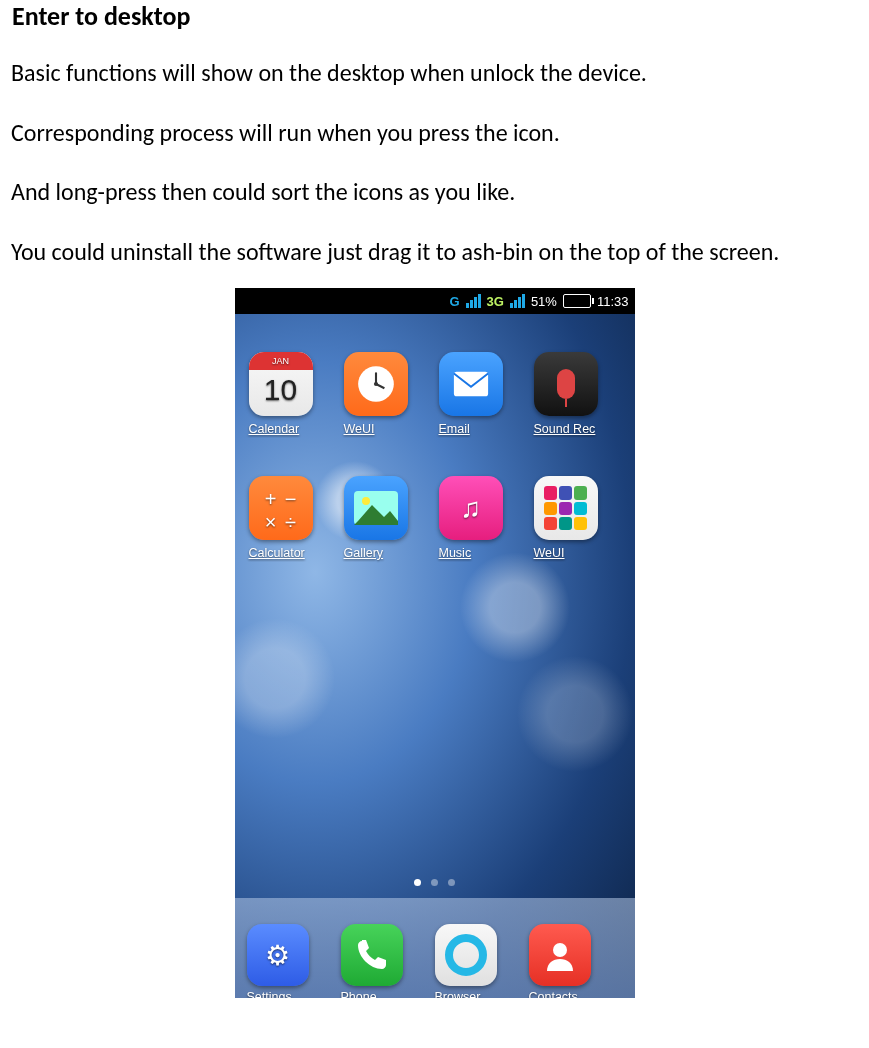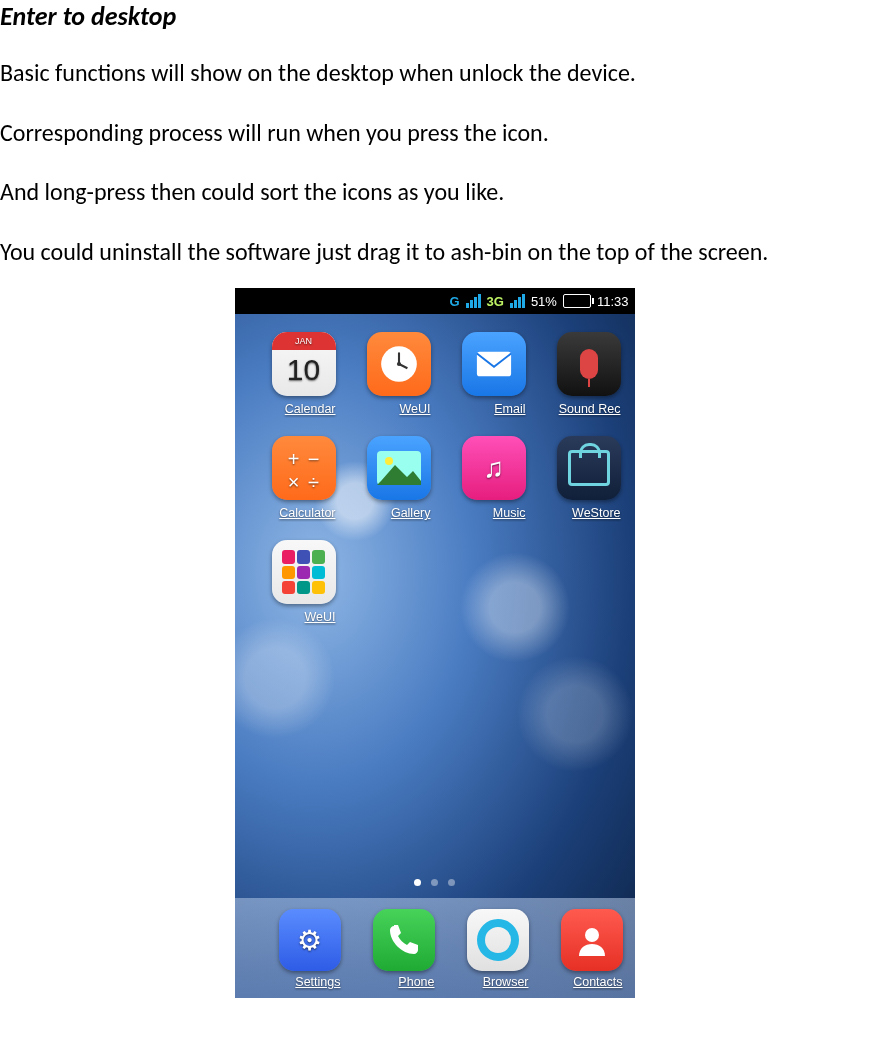--- a/index.html
+++ b/index.html
@@ -9,27 +9,26 @@
     background: #fff;
     width: 869px;
     color: #000;
   }
   .doc {
     padding: 0 0 0 0;
   }
   .heading {
     font-size: 26px;
     font-weight: 700;
-    margin: 0 0 18px 0;
-    font-style: italic;
+    margin: 0 0 18px 12px;
   }
   .para {
     font-size: 24px;
     line-height: 1.9;
-    margin: 0 0 14px 0;
+    margin: 0 0 14px 11px;
   }
   .phone-wrap {
     display: flex;
     justify-content: center;
     margin-top: 8px;
   }
   .phone {
     width: 400px;
     height: 710px;
     background: radial-gradient(ellipse at 20% 40%, #8fb7e6 0%, #4a7cc2 35%, #1b3f78 70%, #0c2142 100%);
@@ -73,22 +72,22 @@
   
   .apps {
     position: relative;
     z-index:2;
     padding: 18px 14px 0 14px;
     display: grid;
     grid-template-columns: repeat(4, 1fr);
     gap: 20px 8px;
   }
   .app {
-    display:flex; flex-direction:column; align-items:flex-end;
-    color:#fff; font-size:12.5px; text-shadow:0 1px 2px rgba(0,0,0,0.6);
+    display:flex; flex-direction:column; align-items:flex-start;
+    color:#fff; font-size:12.5px; text-shadow:0 1px 2px rgba(0,0,0,0.6);margin-top:20px;
   }
   .app .icon {
     width:64px; height:64px; border-radius:15px;
     display:flex; align-items:center; justify-content:center;
     box-shadow: 0 2px 4px rgba(0,0,0,0.4);
     margin-bottom:6px;
     position:relative;
     font-size:28px;
   }
   .app .label{white-space:nowrap;text-decoration:underline;}
@@ -243,26 +242,20 @@
           </div>
           <span class="label">Gallery</span>
         </div>
 
 
         <div class="app">
           <div class="icon ic-music">♫</div>
           <span class="label">Music</span>
         </div>
 
-        <div class="app">
-          <div class="icon ic-westore">
-            <div class="bag"></div>
-          </div>
-          <span class="label">WeStore</span>
-        </div>
 
         <div class="app">
           <div class="icon ic-weui">
             <div class="tiles">
               <span style="background:#e91e63"></span>
                 <span style="background:#3f51b5"></span>
                 <span style="background:#4caf50"></span>
               <span style="background:#ff9800"></span>
                 <span style="background:#9c27b0"></span>
                 <span style="background:#00bcd4"></span>

